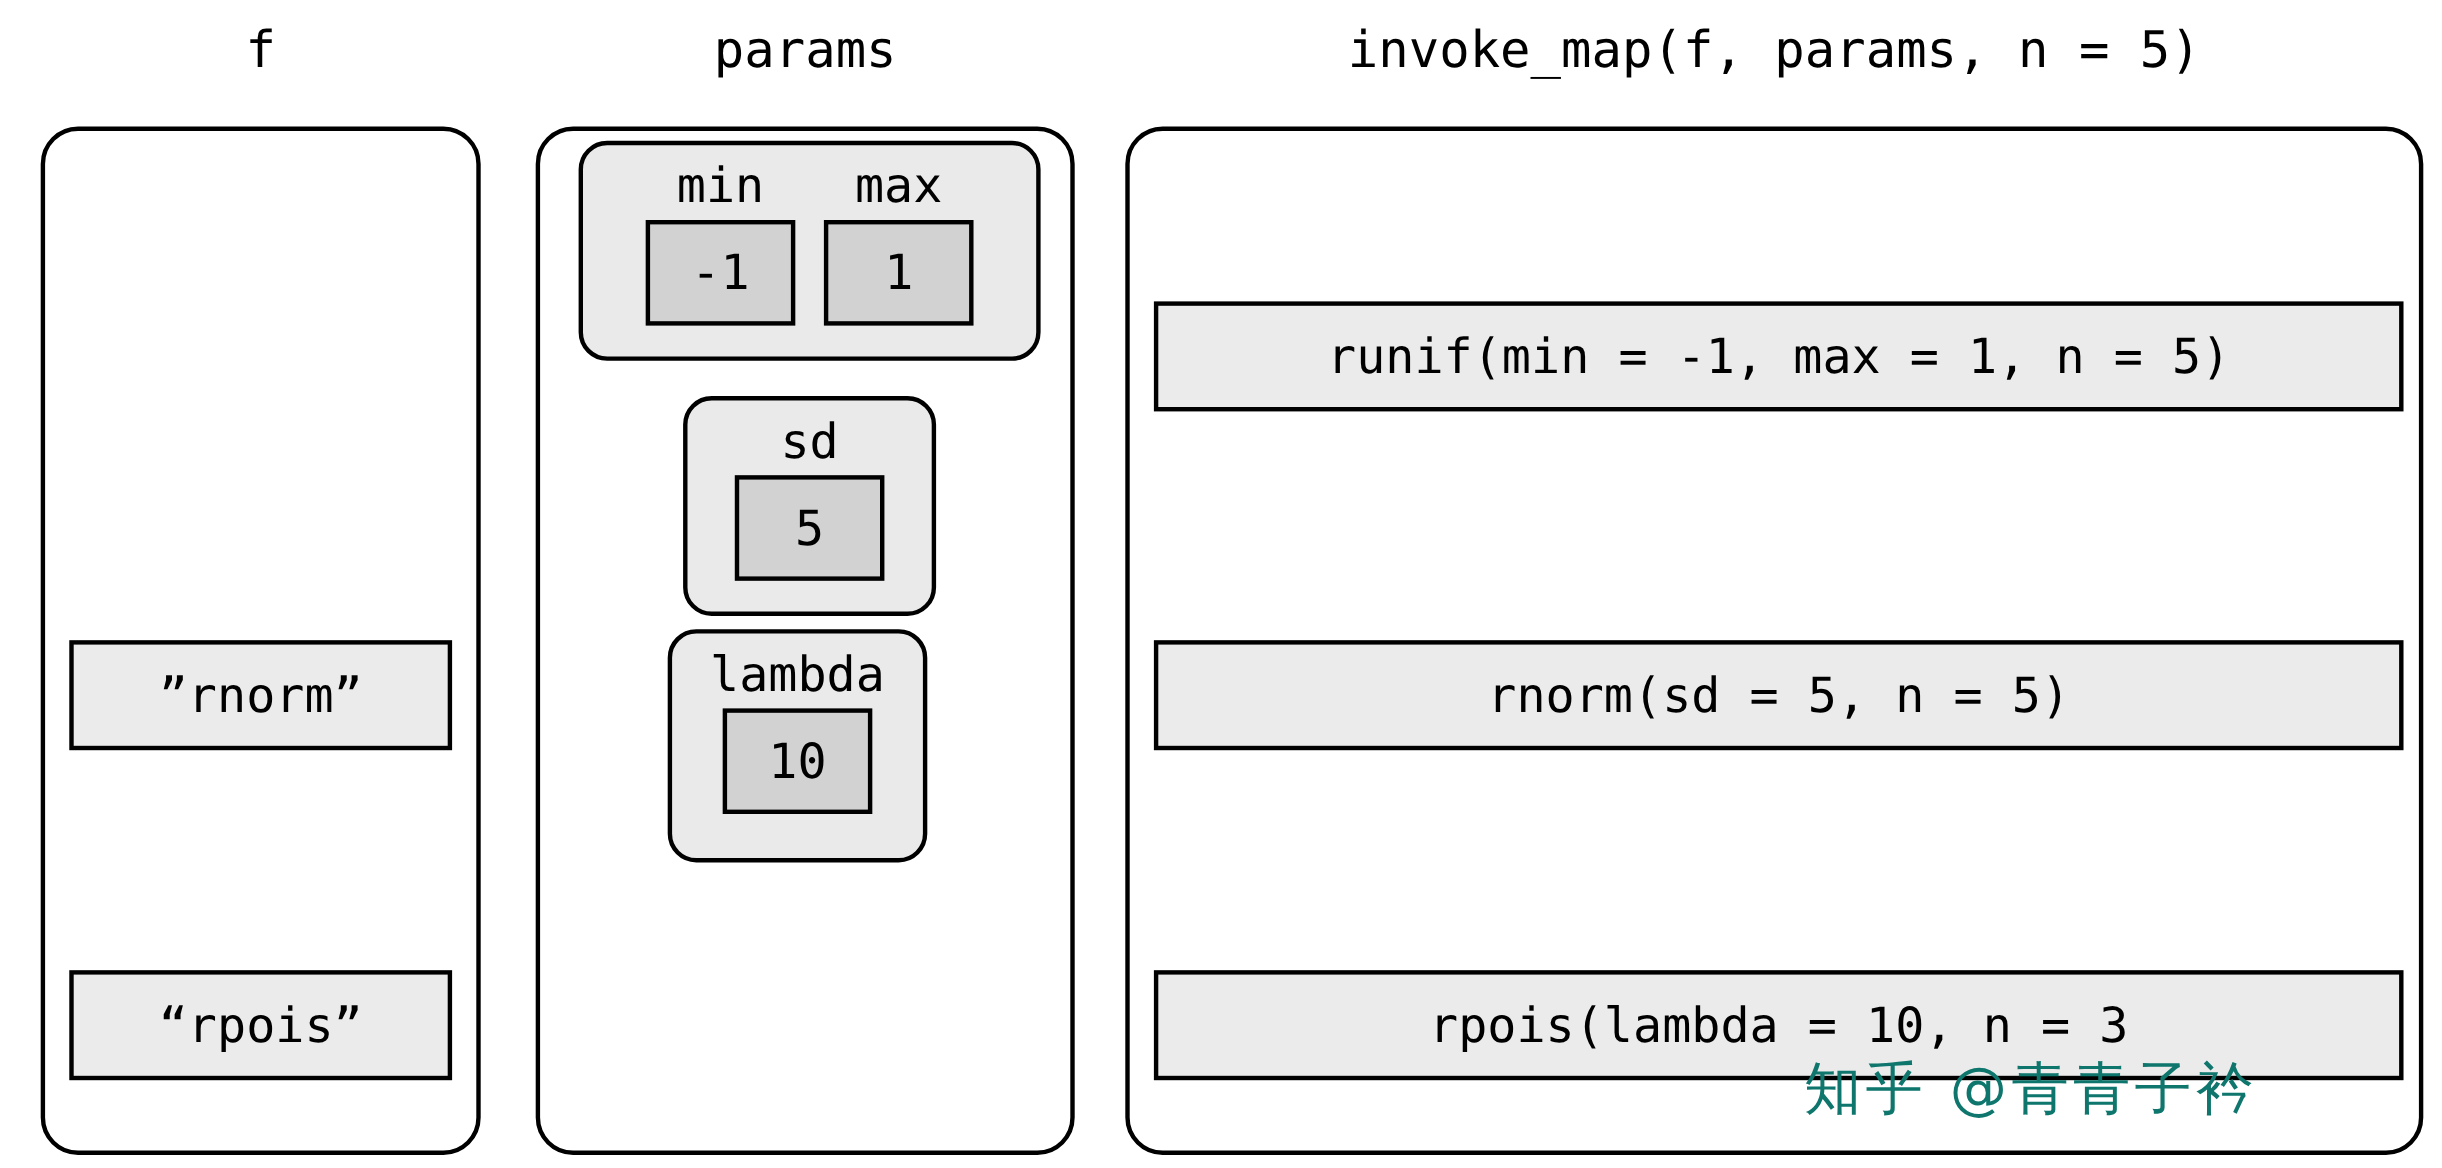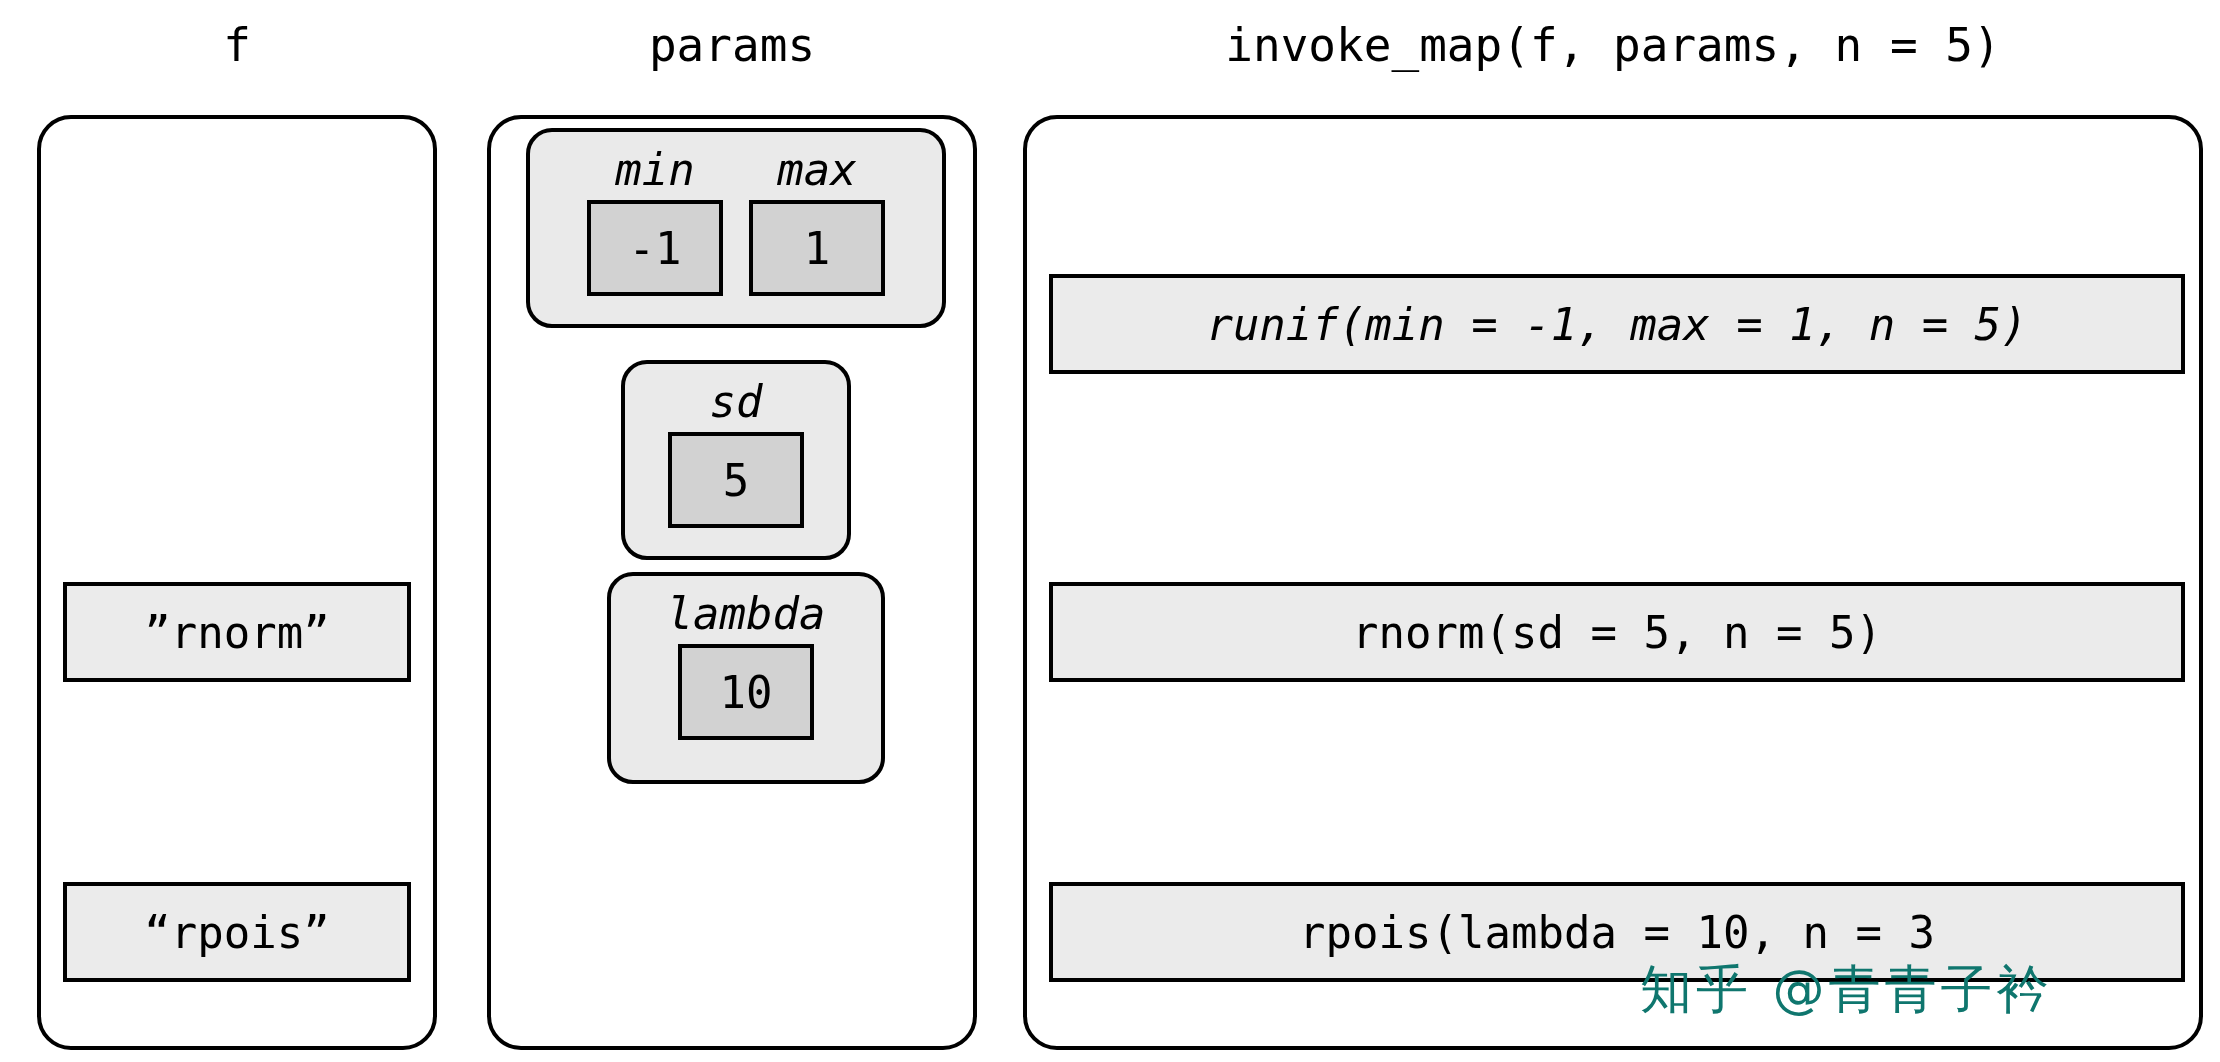--- a/index.html
+++ b/index.html
@@ -68,55 +68,54 @@
   #f-box-1 { top: 463px; }
   #f-box-2 { top: 763px; }
 
   
   .call-box {
     left: 22px;
     width: 1136px;
     height: 100px;
     font-size: 44px;
   }
-  #call-box-0 { top: 155px; font-style: italic; }
+  #call-box-0 { top: 155px; }
   #call-box-1 { top: 463px; }
   #call-box-2 { top: 763px; }
 
   
   .param-group {
     position: absolute;
     background: #eaeaea;
     border: 4px solid #000000;
     border-radius: 26px;
     box-sizing: border-box;
     display: flex;
     flex-direction: row;
     align-items: flex-start;
     justify-content: center;
     gap: 26px;
     padding: 14px 20px 18px 20px;
   }
   #pg-0 { left: 35px;  top: 9px;   width: 420px; height: 200px; }
   #pg-1 { left: 130px; top: 241px; width: 230px; height: 200px; }
-  #pg-2 { left: 116px; top: 453px; width: 278px; height: 212px; }
+  #pg-2 { left: 116px; top: 453px; width: 236px; height: 212px; }
 
   .param-cell {
     display: flex;
     flex-direction: column;
     align-items: center;
   }
   .param-label {
     font-family: "DejaVu Sans Mono", "Liberation Mono", monospace;
     font-size: 44px;
     color: #000000;
     line-height: 1.1;
     margin-bottom: 6px;
     white-space: nowrap;
-    font-style: italic;
   }
   .param-value {
     background: #d2d2d2;
     border: 4px solid #000000;
     box-sizing: border-box;
     width: 136px;
     height: 96px;
     display: flex;
     align-items: center;
     justify-content: center;

